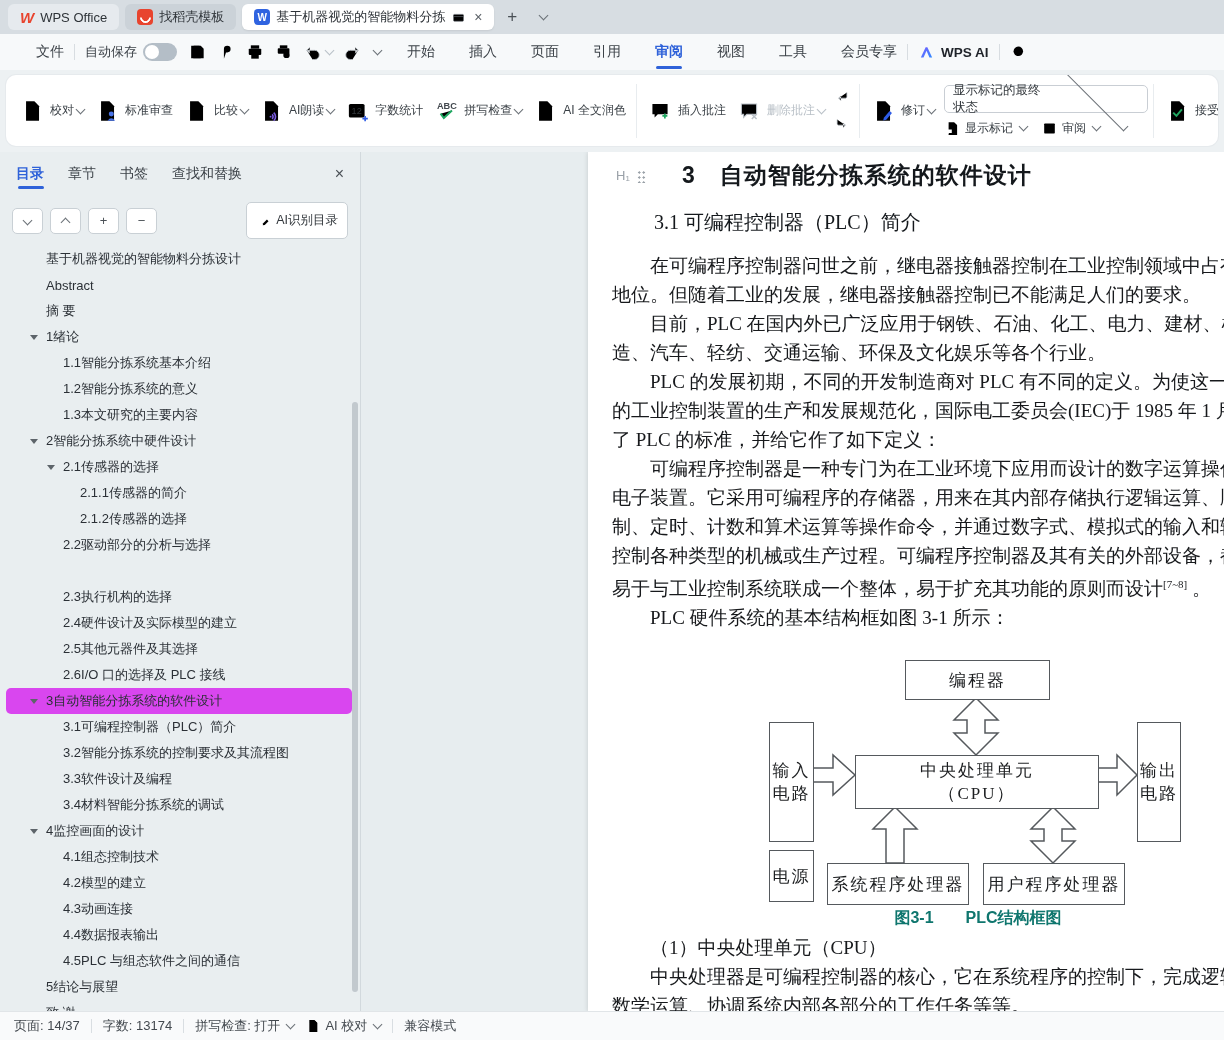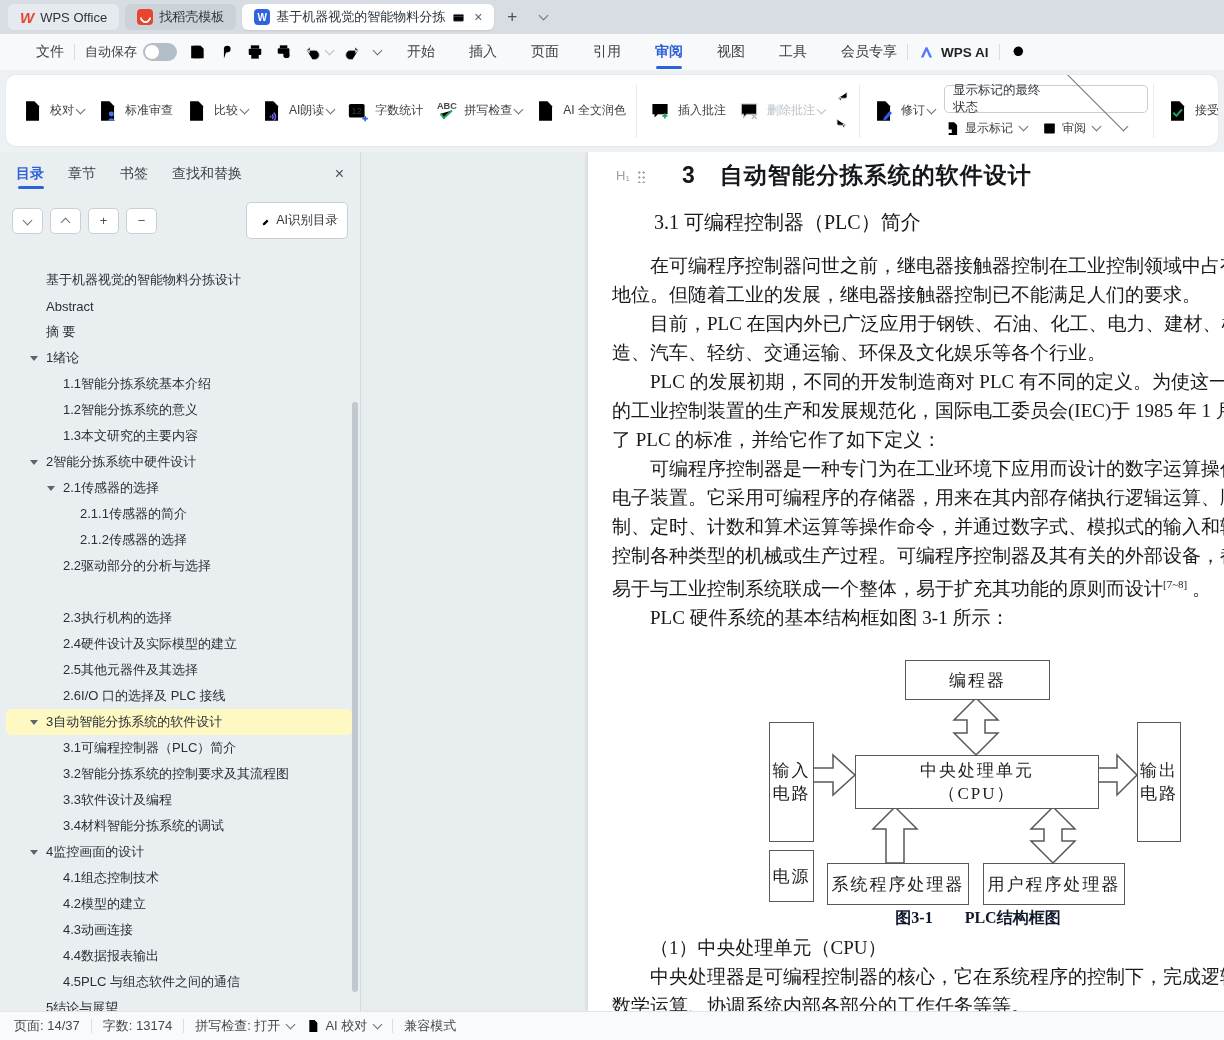--- a/index.html
+++ b/index.html
@@ -82,21 +82,21 @@
   .sq-btn{width:29px;height:24px;background:#fff;border:1px solid #c9d0d5;border-radius:5px;
           display:flex;align-items:center;justify-content:center;color:#4a5056;font-size:13px}
   .sq-btn .chev{margin:0}
   .sq-btn .chev.up{transform:rotate(-135deg);margin-top:3px}
   .ai-toc-btn{margin-left:auto;height:27px;background:#fff;border:1px solid #c9d0d5;border-radius:5px;
           display:flex;align-items:center;gap:5px;padding:4px 9px;font-size:12.5px;color:#33383d}
   .ai-toc-btn svg{width:15px;height:15px}
   .toc{position:absolute;left:0;top:94px;right:8px;bottom:0;overflow:hidden}
   .toc-item{position:relative;height:26px;display:flex;align-items:center;font-size:13px;
             color:#2b3036;border-radius:5px;margin-left:6px;white-space:nowrap}
-  .toc-item.sel{background:#fef9c3}
+  .toc-item.sel{background:#d946ef}
   .tcaret{position:absolute;width:0;height:0;border-left:4px solid transparent;
           border-right:4px solid transparent;border-top:5px solid #5d646a;top:11px}
   .sb-scroll{position:absolute;right:2px;top:250px;width:6px;height:590px;background:#c2c9ce;border-radius:3px}
   
   .canvas{position:absolute;left:361px;top:152px;right:0;bottom:28px;background:#e7edef;overflow:hidden}
   .page{position:absolute;left:227px;top:0;width:745px;height:100%;background:#fff;
         box-shadow:0 0 5px rgba(0,0,0,.15)}
   .h1-handle{position:absolute;left:28px;top:16px;display:flex;align-items:center;gap:7px;
              color:#9aa1a8;font-size:13px}
   .dotgrid{width:9px;height:14px;
@@ -110,21 +110,21 @@
             font-size:19px;color:#17191c;line-height:29px;white-space:nowrap}
   .doc-body.b2{top:781px}
   .doc-line.ind{padding-left:38px}
   .doc-line sup{font-size:11px}
   
   .dbox{position:absolute;border:1.5px solid #55595d;background:#fff;display:flex;
         flex-direction:column;align-items:center;justify-content:center;text-align:center;
         font-family:"Liberation Serif",serif;font-size:17px;color:#1c1e20;
         letter-spacing:2px;line-height:23px}
   .dcap{position:absolute;left:240px;top:756px;width:300px;text-align:center;font-weight:bold;
-        font-family:Liberation Serif, serif;font-size:16px;color:#0f172a;white-space:nowrap}
+        font-family:Liberation Sans, sans-serif;font-size:16px;color:#0f766e;white-space:nowrap}
   .darrows{position:absolute;left:0;top:0;width:745px;height:860px;pointer-events:none}
   .darrows polygon{fill:#fff;stroke:#55595d;stroke-width:1.5}
   
   .statusbar{position:absolute;left:0;right:0;bottom:0;height:28px;background:#f9fafb;
              border-top:1px solid #e1e5e8;display:flex;align-items:center;padding:0 14px;
              font-size:13px;color:#43494f;gap:11px}
   .ssep{width:1px;height:14px;background:#d9dee2}
   .sitem{display:flex;align-items:center;gap:4px;white-space:nowrap}
   .sitem svg{width:16px;height:16px}
 </style>
@@ -593,21 +593,21 @@
     <span class="sq-btn">+</span>
     <span class="sq-btn">−</span>
     <span class="ai-toc-btn">
       <svg>
           <use href="#i-ai-toc"></use>
         </svg>
       <span>AI识别目录</span>
     </span>
   </div>
   <div class="toc">
-      <div class="toc-item" style="padding-left: 40px; margin-top: 21px;">
+      <div class="toc-item" style="padding-left: 40px;">
         <span>基于机器视觉的智能物料分拣设计</span>
       </div>
       <div class="toc-item" style="padding-left: 40px;">
         <span>Abstract</span>
       </div>
       <div class="toc-item" style="padding-left: 40px;">
         <span>摘  要</span>
       </div>
       <div class="toc-item" style="padding-left: 40px;">
         <span class="tcaret" style="left: 24px;"></span>

